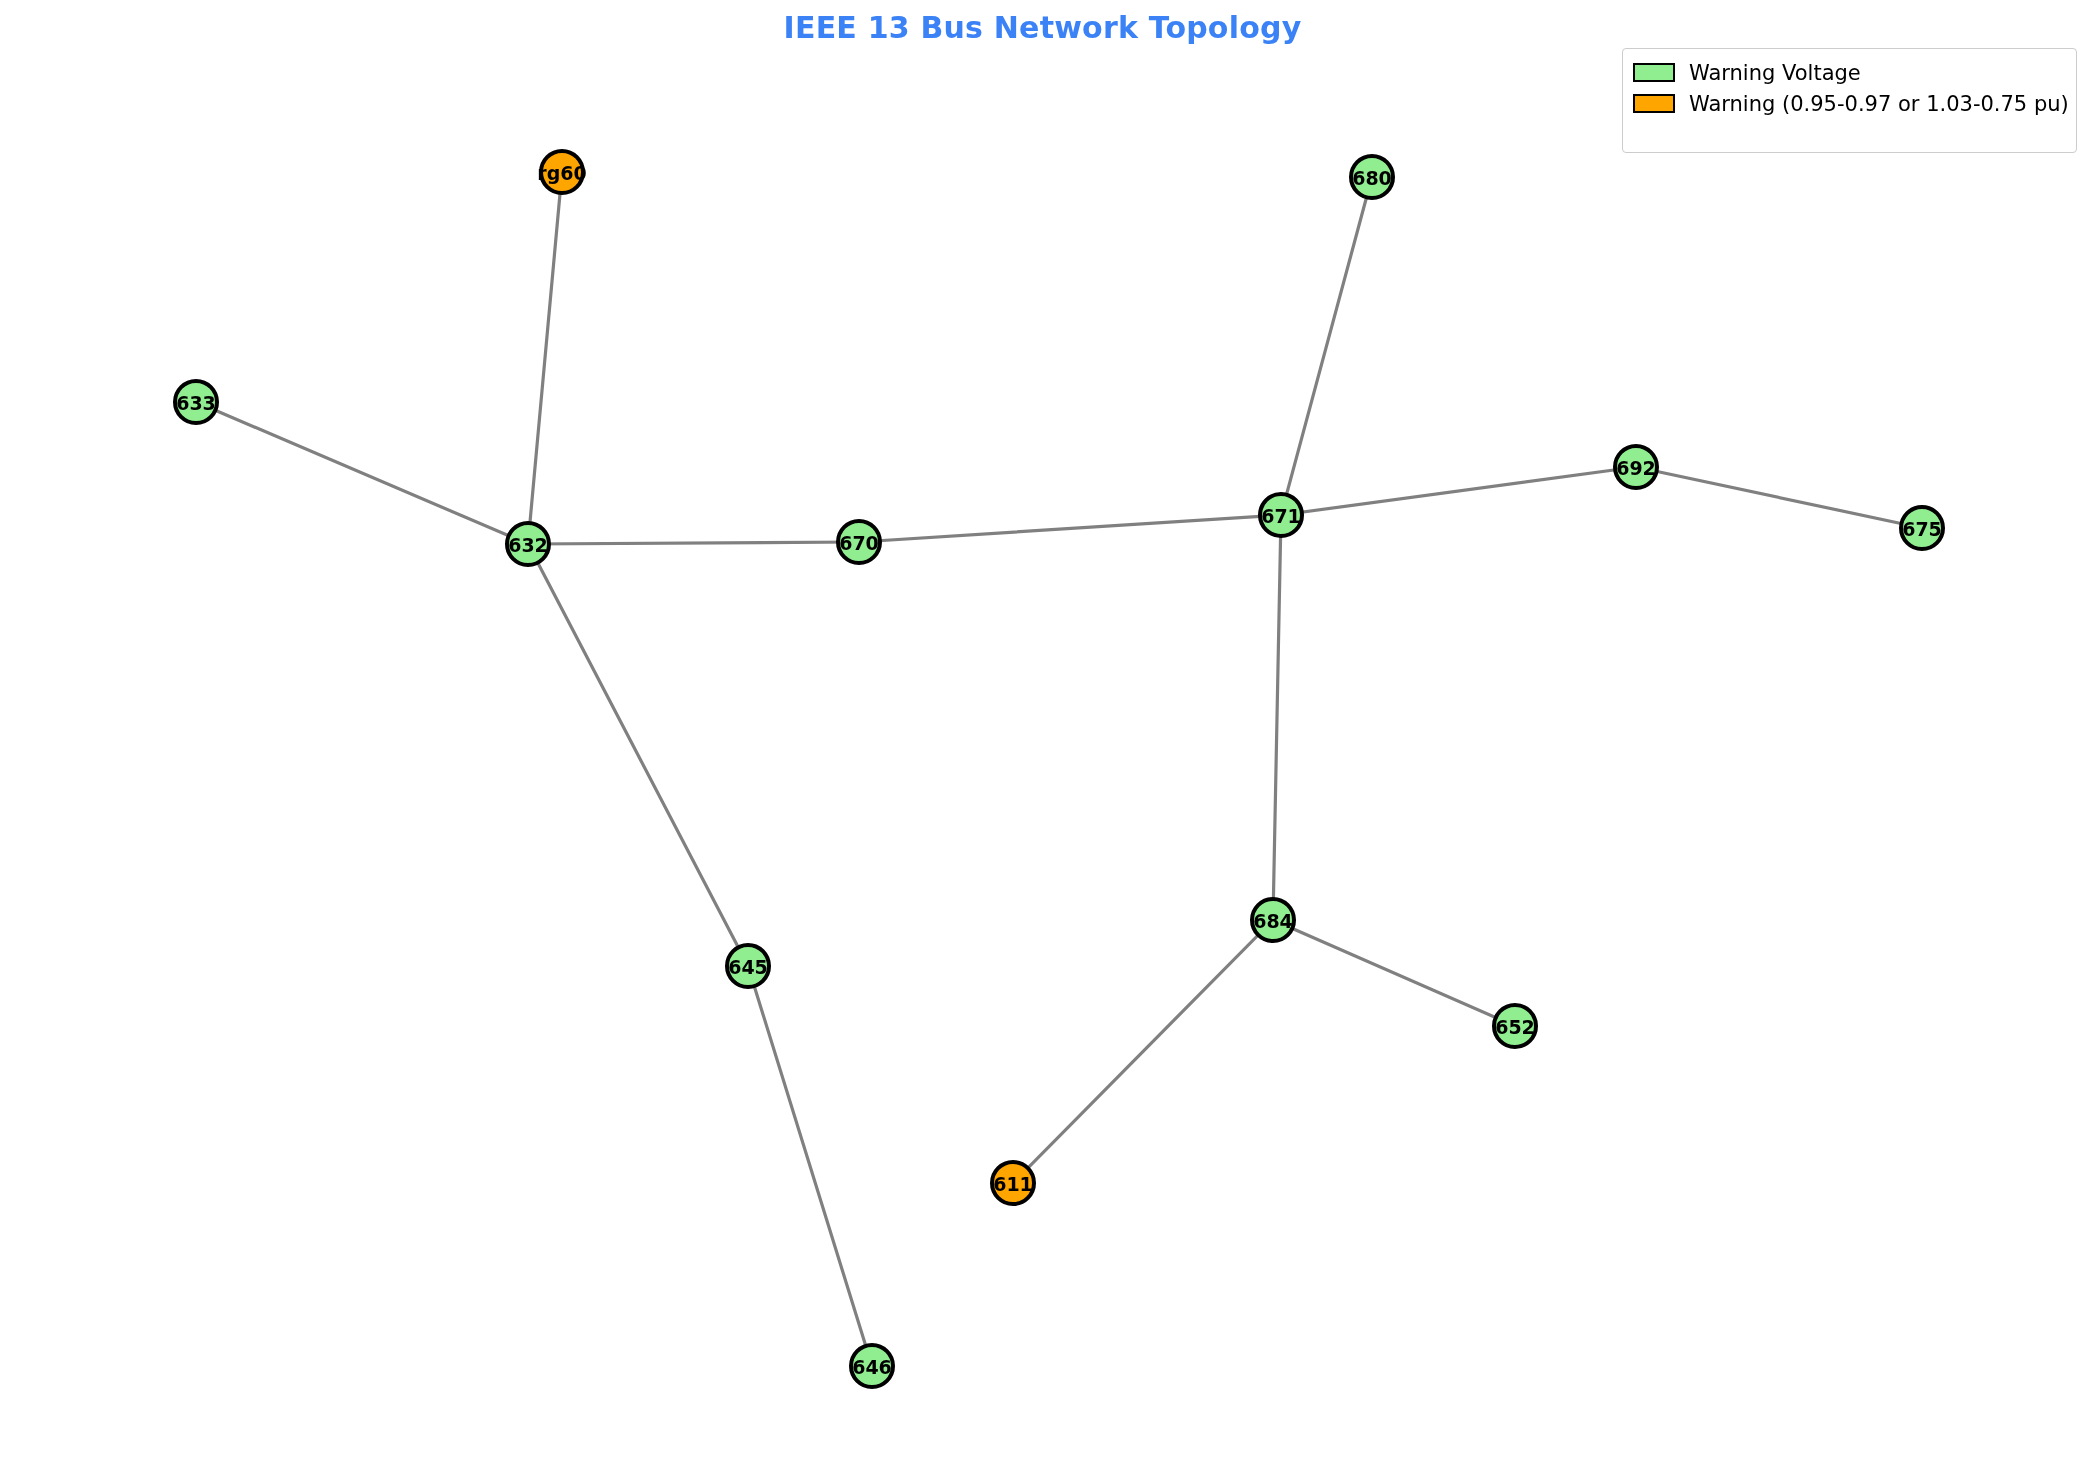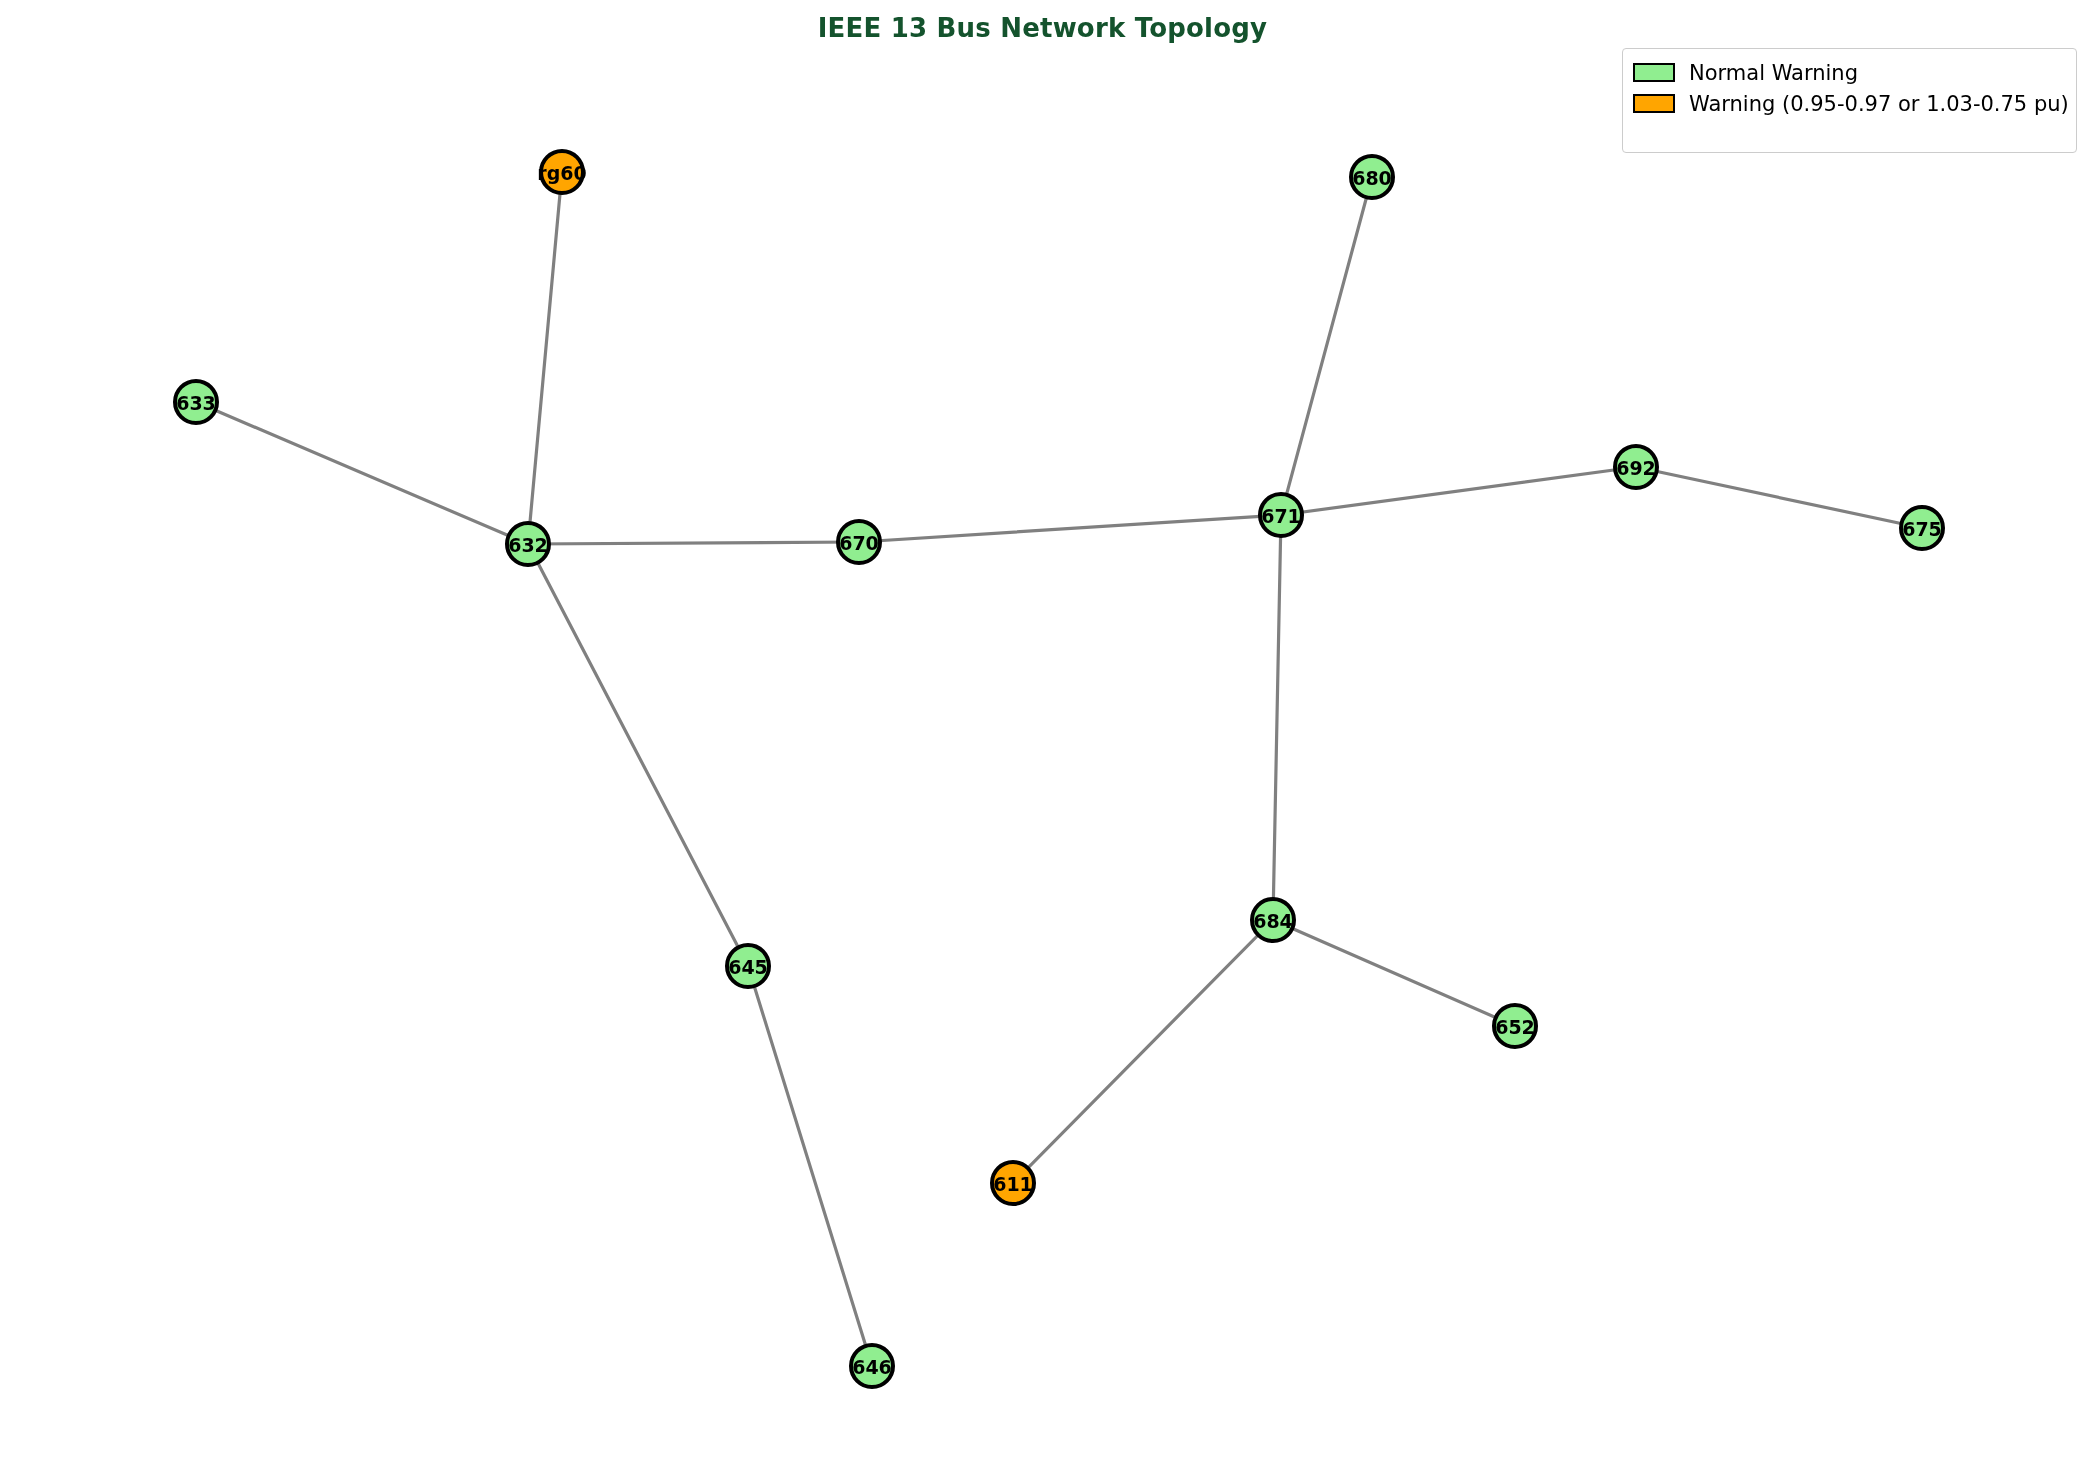--- a/index.html
+++ b/index.html
@@ -24,23 +24,23 @@
   }
 
   #chart-title {
     position: absolute;
     top: 0;
     left: 0;
     width: 2085px;
     height: 56px;
     line-height: 56px;
     text-align: center;
-    font-size: 26px;
+    font-size: 30px;
     font-weight: bold;
-    color: #14532d;
+    color: #3b82f6;
     font-family: "DejaVu Sans", sans-serif;
     letter-spacing: 0.2px;
   }
 
   #graph-svg {
     position: absolute;
     top: 0;
     left: 0;
     width: 2085px;
     height: 1484px;
@@ -175,21 +175,21 @@
         <g>
           <circle cx="872" cy="1366" r="21" fill="#90EE90" class="node-circle" stroke="#000000" stroke-width="4"></circle>
           <text x="872" y="1367" class="node-label" fill="#000000" font-size="19">646</text>
         </g>
       </g>
   </svg>
 
   <div id="legend" style="left: 1622px; top: 48px; width: 455px; height: 105px; border-color: rgb(204, 204, 204);">
     <div class="legend-row">
       <span class="legend-swatch" style="background: rgb(144, 238, 144);"></span>
-      <span class="legend-text">Normal Warning</span>
+      <span class="legend-text">Warning Voltage</span>
     </div>
     <div class="legend-row">
       <span class="legend-swatch" style="background: rgb(255, 165, 0);"></span>
       <span class="legend-text">Warning (0.95-0.97 or 1.03-0.75 pu)</span>
     </div>
   </div>
 
 </div>
 
 </body></html>

